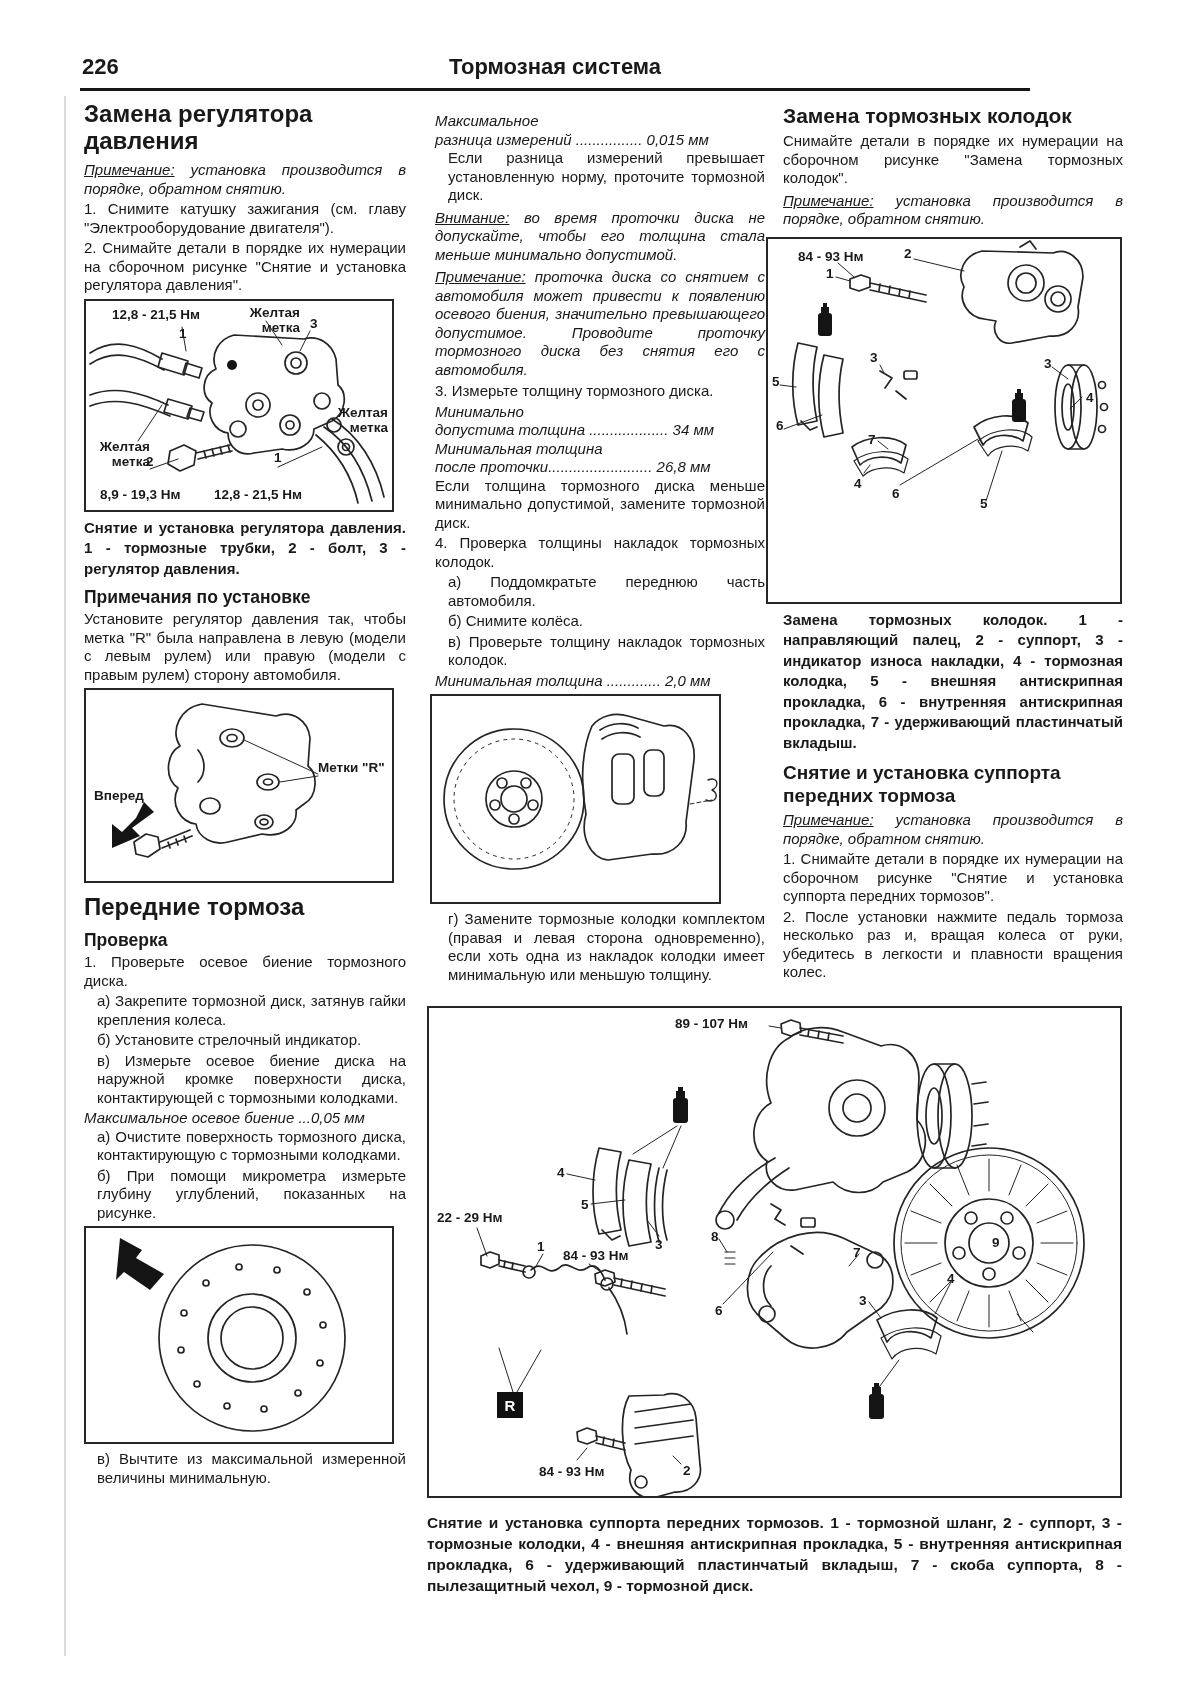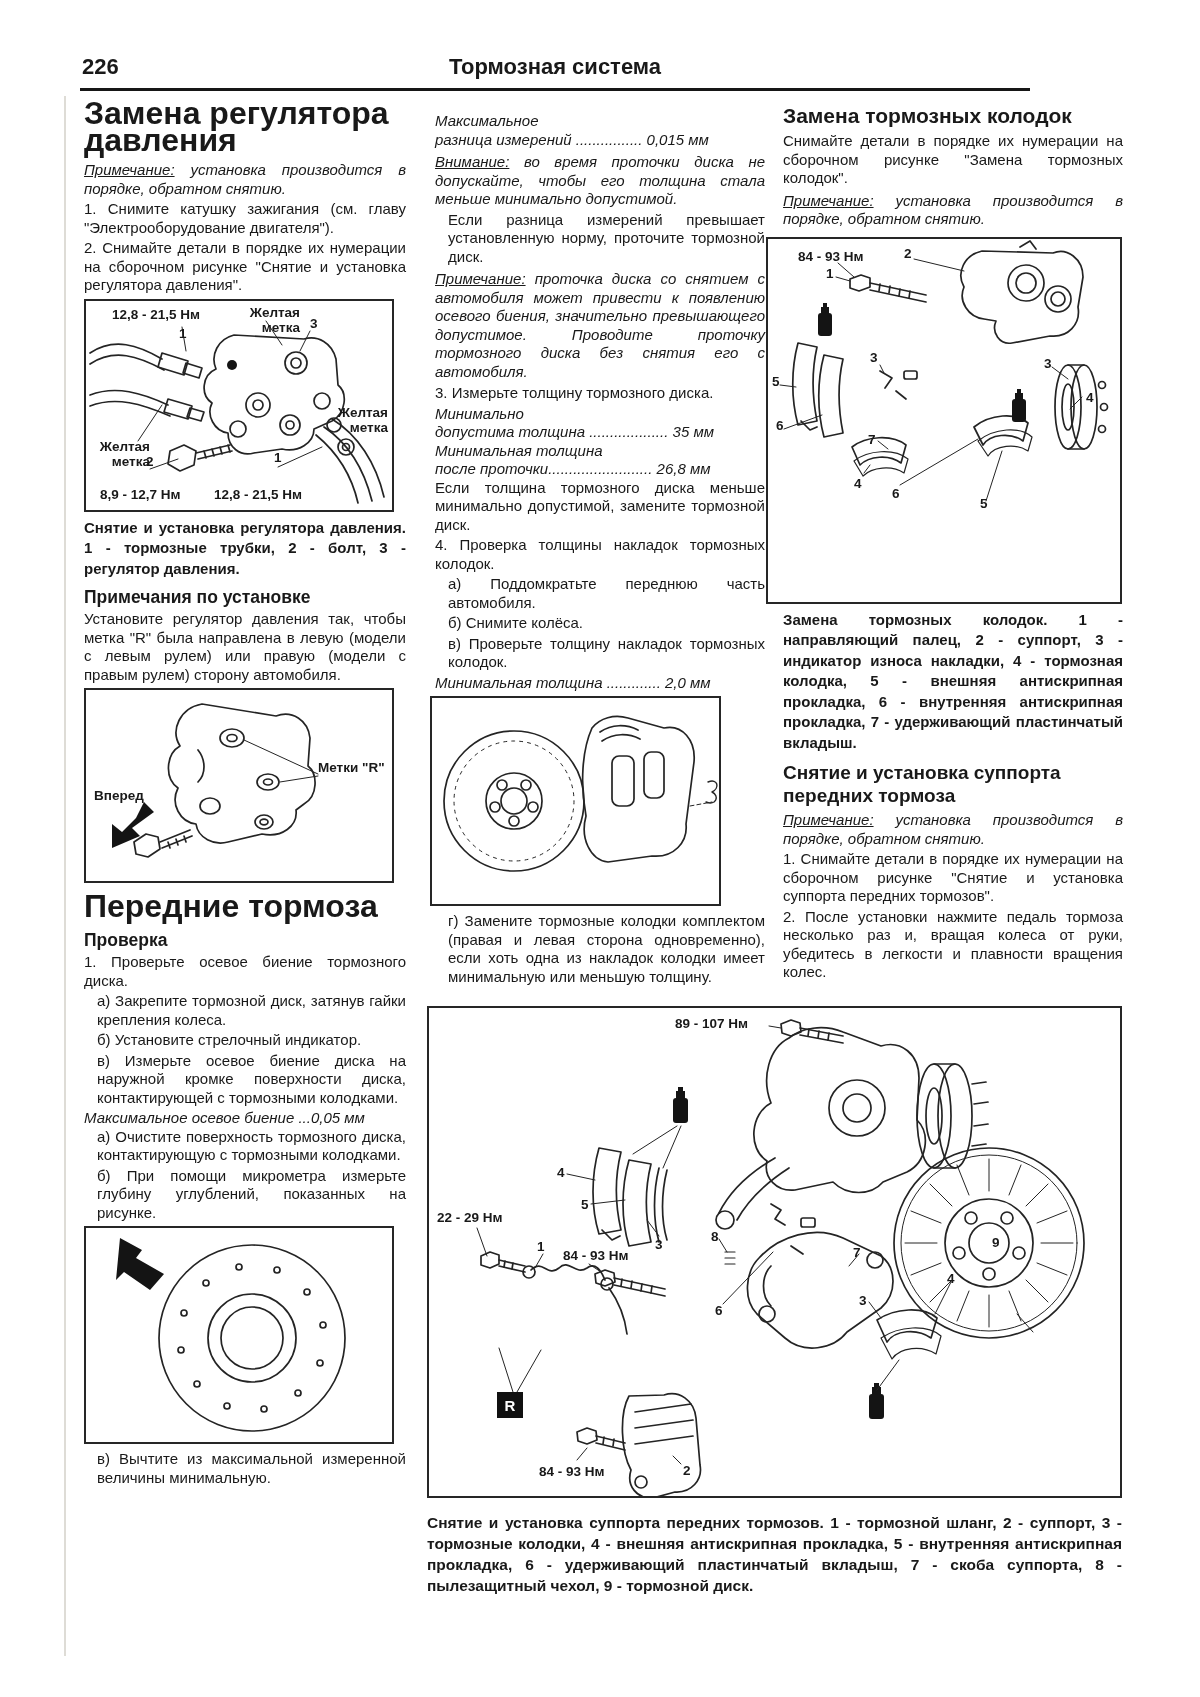--- a/index.html
+++ b/index.html
@@ -6,21 +6,21 @@
   body{font-family:"Liberation Sans","DejaVu Sans",sans-serif;color:#191919;}
   .page{position:relative;width:1200px;height:1697px;background:#ffffff;overflow:hidden;}
   .edge{position:absolute;left:64px;top:96px;width:2px;height:1560px;background:#dedcd6;}
   .pagenum{position:absolute;left:82px;top:54px;font-size:22px;font-weight:700;}
   .ptitle{position:absolute;left:80px;top:54px;width:950px;text-align:center;font-size:22px;font-weight:700;}
   .hrule{position:absolute;left:80px;top:88px;width:950px;height:3px;background:#161616;}
   .col{position:absolute;}
   .colL{left:84px;top:100px;width:322px;}
   .colM{left:435px;top:112px;width:330px;}
   .colR{left:783px;top:104px;width:340px;}
-  .h1{font-size:32px;line-height:27px;font-weight:700;margin:0 0 7px;}
+  .h1{font-size:24px;line-height:27px;font-weight:700;margin:0 0 7px;}
   .h1.mt{margin-top:10px;margin-bottom:2px;}
   .h3{font-size:17.5px;line-height:20px;font-weight:700;margin:8px 0 3px;}
   .p{font-size:15px;line-height:18.5px;text-align:justify;margin:0 0 2px;}
   .sub{padding-left:13px;}
   .spec{font-style:italic;text-align:left;margin:0;}
   .note{font-style:italic;}
   .note .lbl{text-decoration:underline;}
   .figframe{position:relative;border:2px solid #262626;margin:4px 0 6px;background:#fff;}
   .cap{font-size:15px;line-height:20.5px;font-weight:700;text-align:justify;margin:4px 0 8px;}
   .flabel{position:absolute;font-size:13.5px;font-weight:700;white-space:nowrap;line-height:15px;}
@@ -87,21 +87,21 @@
             <path d="M180,20 L196,44"></path>
         </g>
       </svg>
       <span class="flabel" style="left:26px;top:6px;">12,8 - 21,5 Нм</span>
       <span class="co" style="left:93px;top:26px;">1</span>
       <span class="flabel wrap" style="left:152px;top:4px;width:62px;">Желтая метка</span>
       <span class="co" style="left:224px;top:16px;">3</span>
       <span class="flabel wrap" style="left:236px;top:104px;width:66px;">Желтая метка</span>
       <span class="flabel wrap" style="left:4px;top:138px;width:60px;">Желтая метка</span>
       <span class="co" style="left:60px;top:154px;">2</span>
-      <span class="flabel" style="left:14px;top:186px;">8,9 - 12,7 Нм</span>
+      <span class="flabel" style="left:14px;top:186px;">8,9 - 19,3 Нм</span>
       <span class="co" style="left:188px;top:150px;">1</span>
       <span class="flabel" style="left:128px;top:186px;">12,8 - 21,5 Нм</span>
     </div>
     <div class="cap">Снятие и установка регулятора давления. 1 - тормозные трубки, 2 - болт, 3 - регулятор давления.</div>
 
     <div class="h3">Примечания по установке</div>
     <p class="p">Установите регулятор давления так, чтобы метка "R" была направлена в левую (модели с левым рулем) или правую (модели с правым рулем) сторону автомобиля.</p>
 
     <div class="figframe" style="width:306px;height:191px;">
       <svg class="art" width="306" height="191" viewBox="0 0 306 191">
@@ -161,26 +161,26 @@
           <path d="M34,10 L56,22 L50,30 L78,46 L64,62 L38,44 L30,52 Z"></path>
         </g>
       </svg>
     </div>
     <p class="p sub">в) Вычтите из максимальной измеренной величины минимальную.</p>
   </div>
 
   <div class="col colM">
     <p class="p spec">Максимальное</p>
     <p class="p spec">разница измерений ................ 0,015 мм</p>
+    <p class="p sub">Если разница измерений превышает установленную норму, проточите тормозной диск.</p>
     <p class="p note" style="margin-top:4px;"><span class="lbl">Внимание:</span><span> во время проточки диска не допускайте, чтобы его толщина стала меньше минимально допустимой.</span></p>
-    <p class="p sub">Если разница измерений превышает установленную норму, проточите тормозной диск.</p>
     <p class="p note" style="margin-top:4px;"><span class="lbl">Примечание:</span><span> проточка диска со снятием с автомобиля может привести к появлению осевого биения, значительно превышающего допустимое. Проводите проточку тормозного диска без снятия его с автомобиля.</span></p>
     <p class="p" style="margin-top:3px;">3. Измерьте толщину тормозного диска.</p>
     <p class="p spec">Минимально</p>
-    <p class="p spec">допустима толщина ................... 35 мм</p>
+    <p class="p spec">допустима толщина ................... 34 мм</p>
     <p class="p spec">Минимальная толщина</p>
     <p class="p spec">после проточки......................... 26,8 мм</p>
     <p class="p">Если толщина тормозного диска меньше минимально допустимой, замените тормозной диск.</p>
     <p class="p">4. Проверка толщины накладок тормозных колодок.</p>
     <p class="p sub">а) Поддомкратьте переднюю часть автомобиля.</p>
     <p class="p sub">б) Снимите колёса.</p>
     <p class="p sub">в) Проверьте толщину накладок тормозных колодок.</p>
     <p class="p spec">Минимальная толщина ............. 2,0 мм</p>
 
     <div class="figframe" style="width:287px;height:206px;margin-left:-5px;">

